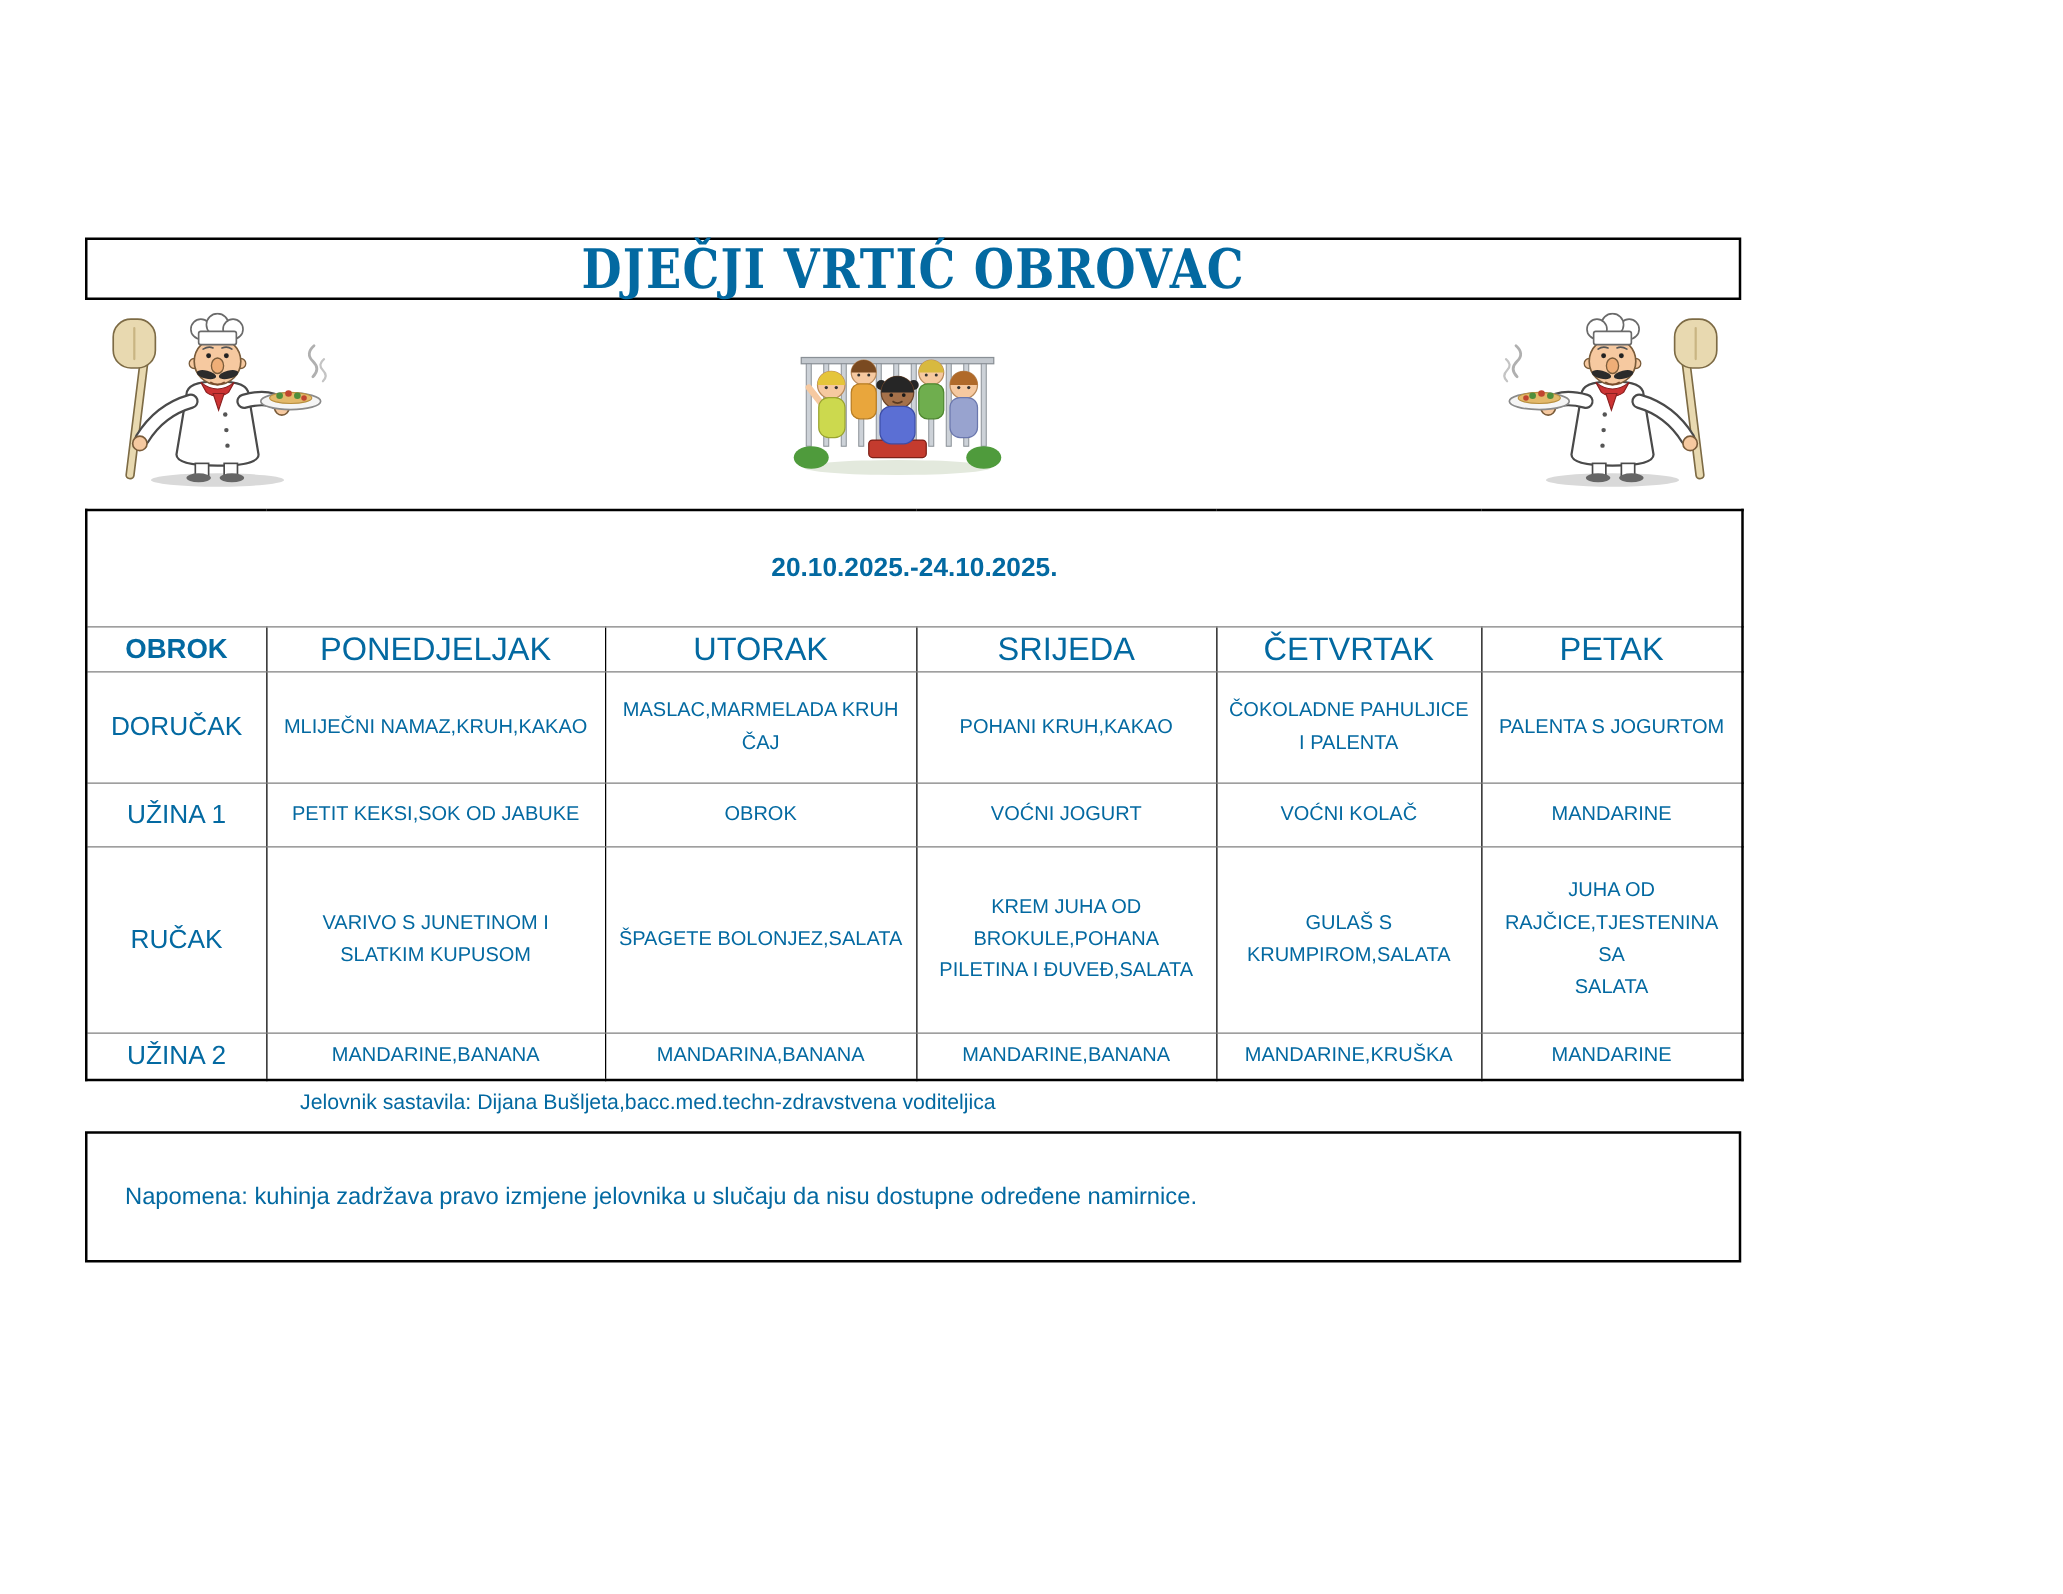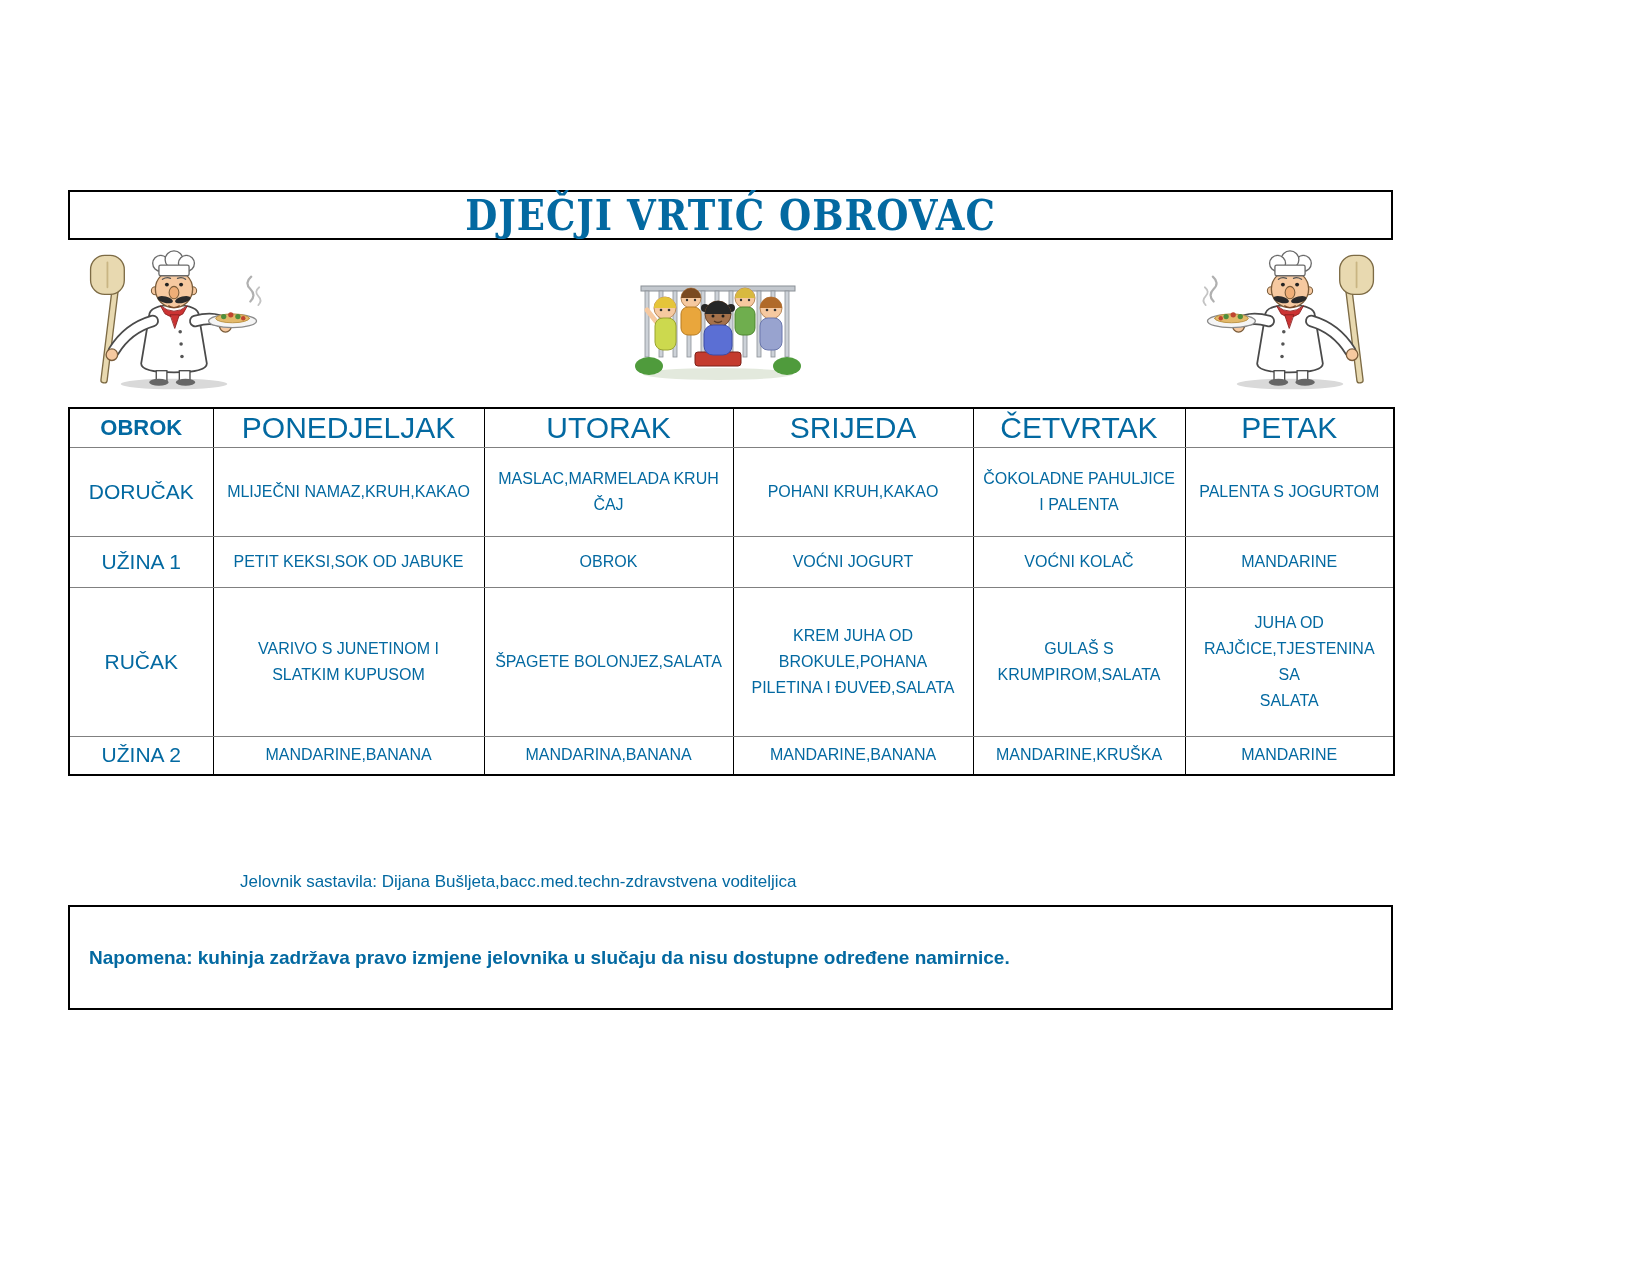--- a/index.html
+++ b/index.html
@@ -53,21 +53,21 @@
   }
   .r-date { height: 93px; }
   .r-head { height: 33px; }
   .r1 { height: 89px; }
   .r2 { height: 51px; }
   .r3 { height: 149px; }
   .r4 { height: 38px; margin-left: 20px; }
   .date-cell { font-weight: bold; font-size: 21px; }
   .day-head {
     font-weight: normal;
-    font-size: 30px;
+    font-size: 26px;
     border-top: 2px solid #000;
     border-bottom: 2px solid #000;
   }
   .obrok-head {
     font-weight: bold;
     font-size: 22px;
     border: 2px solid #000;
   }
   .meal-cell {
     font-weight: normal;
@@ -85,23 +85,24 @@
     font-size: 17px;
   }
   .note-box {
     position: absolute;
     left: 68px; top: 905px;
     width: 1321px; height: 101px;
     border: 2px solid #000;
     display: flex; align-items: center;
   }
   .note-text {
-    font-weight: bold;
+    font-weight: normal;
     font-size: 19px;
     padding-left: 19px;
+    margin-left: 11px;
   }
 </style>
 </head>
 <body>
 
 <svg width="0" height="0" style="position:absolute" aria-hidden="true">
   <defs>
     <g id="chef-def" stroke-linecap="round">
       <ellipse cx="100" cy="151" rx="60" ry="6" fill="#d9d9d9"></ellipse>
       <rect x="24" y="40" width="7" height="110" rx="3" fill="#e8d9b0" stroke="#7d6b45" stroke-width="1.5" transform="rotate(7 27 95)"></rect>
@@ -222,20 +223,23 @@
   <table class="menu-table">
     <colgroup>
       <col style="width:144px">
         <col style="width:271px">
         <col style="width:249px">
       <col style="width:240px">
         <col style="width:212px">
         <col style="width:209px">
     </colgroup>
     <tbody>
+        <tr class="r-date">
+      <td class="date-cell" colspan="6">20.10.2025.-24.10.2025.</td>
+    </tr>
     <tr class="r-head">
       <th class="obrok-head">OBROK</th>
       <th class="day-head">PONEDJELJAK</th>
       <th class="day-head">UTORAK</th>
       <th class="day-head">SRIJEDA</th>
       <th class="day-head">ČETVRTAK</th>
       <th class="day-head">PETAK</th>
     </tr>
     <tr class="r1">
       <th class="meal-cell">DORUČAK</th>

